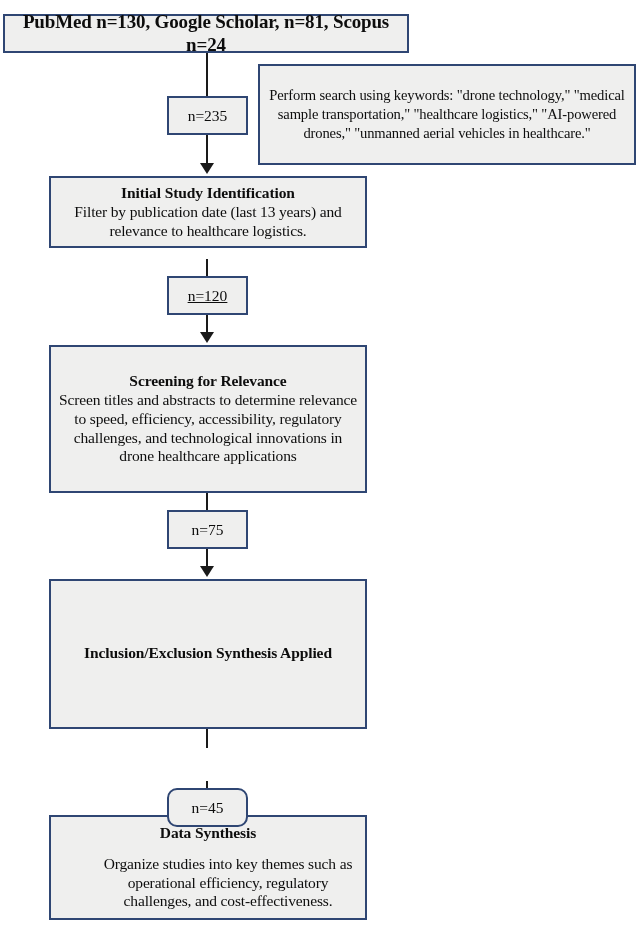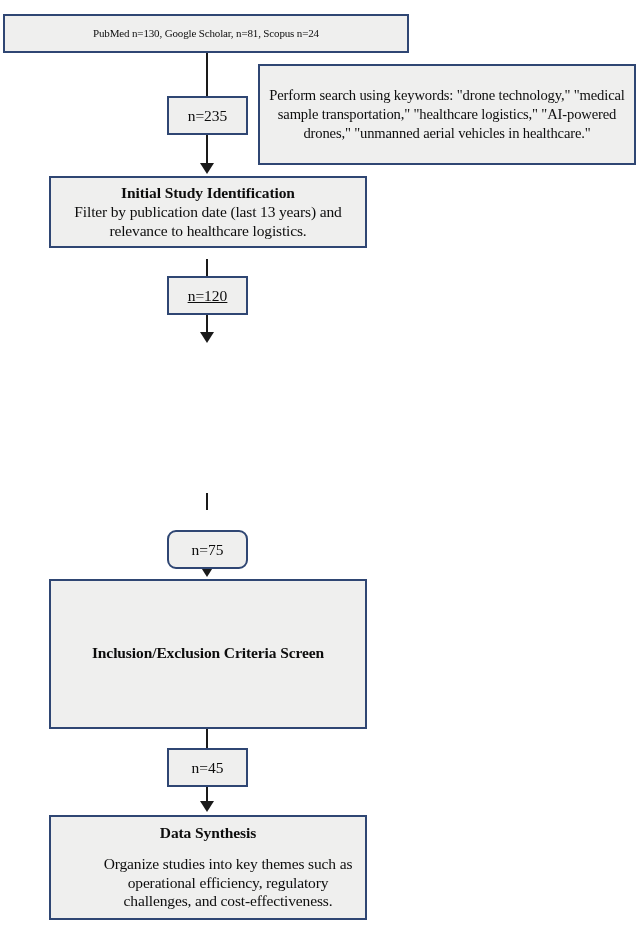--- a/index.html
+++ b/index.html
@@ -39,21 +39,21 @@
     letter-spacing: -0.15px;
     padding: 0 6px;
   }
   
   #src-box {
     left: 3px;
     top: 14px;
     width: 406px;
     height: 39px;
   }
-  #src-box .body { font-size: 11px; }
+  #src-box .body { font-size: 19px; font-weight: bold; }
 
   
   #keywords-box {
     left: 258px;
     top: 64px;
     width: 378px;
     height: 101px;
     padding: 2px 4px;
   }
   #keywords-box .body { font-size: 14.6px; line-height: 1.28; padding: 0 4px; }
@@ -76,22 +76,22 @@
     align-items: center;
     justify-content: center;
     font-size: 15.5px;
     width: 81px;
     height: 39px;
     left: 167px;
     z-index: 3;
   }
   #n-235 { top: 96px; }
   #n-120 { top: 276px; text-decoration: underline; }
-  #n-75  { top: 530px; border-radius: 9px; }
-  #n-45  { top: 748px; }
+  #n-75  { top: 510px; }
+  #n-45  { top: 788px; border-radius: 10px; }
 
   
   .vline {
     position: absolute;
     left: 206px;
     width: 2px;
     background: #1a1a1a;
     z-index: 1;
   }
   .arrow {
@@ -146,23 +146,27 @@
   <div class="nbox" id="n-235">n=235</div>
   <div class="nbox" id="n-120">n=120</div>
   <div class="nbox" id="n-75">n=75</div>
   <div class="nbox" id="n-45">n=45</div>
 
   <div class="box" id="stage-1">
     <div class="title">Initial Study Identification</div>
     <div class="body">Filter by publication date (last 13 years) and relevance to healthcare logistics.</div>
   </div>
 
+  <div class="box" id="stage-2">
+    <div class="title">Screening for Relevance</div>
+    <div class="body">Screen titles and abstracts to determine relevance to speed, efficiency, accessibility, regulatory challenges, and technological innovations in drone healthcare applications</div>
+  </div>
 
   <div class="box" id="stage-3">
-    <div class="title">Inclusion/Exclusion Criteria Screen</div>
+    <div class="title">Inclusion/Exclusion Synthesis Applied</div>
   </div>
 
   <div class="box" id="stage-4">
     <div class="title">Data Synthesis</div>
     <div class="body">Organize studies into key themes such as operational efficiency, regulatory challenges, and cost-effectiveness.</div>
   </div>
 
 </div>
 
 </body></html>

